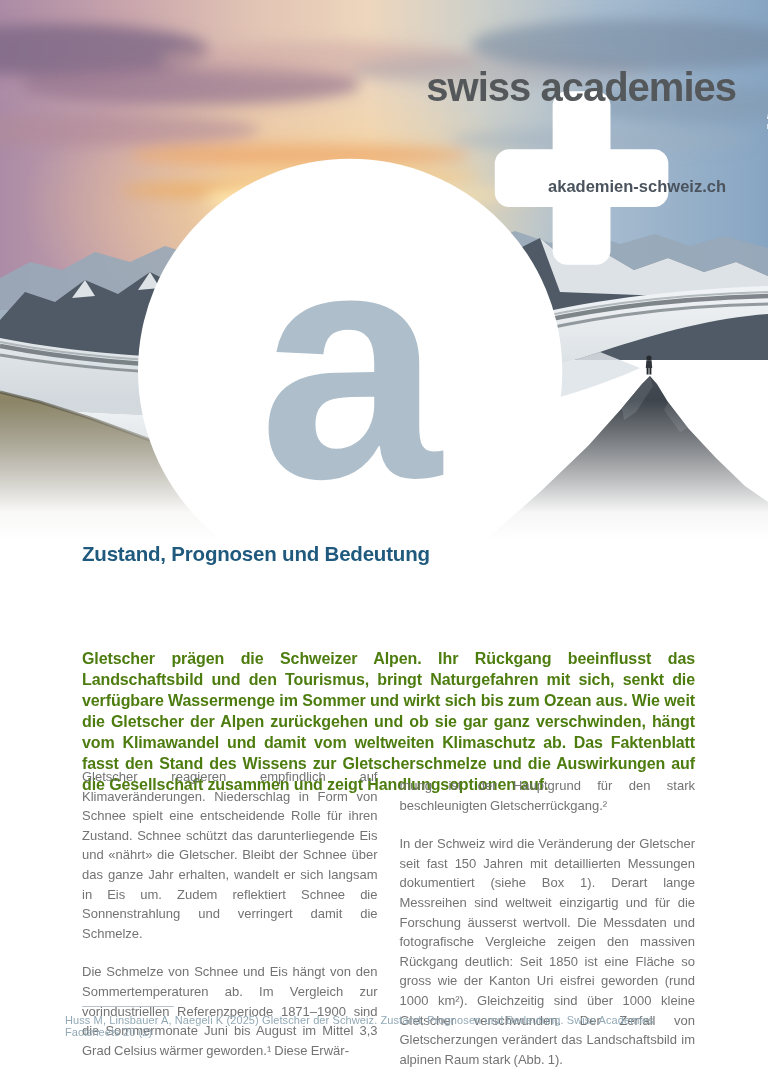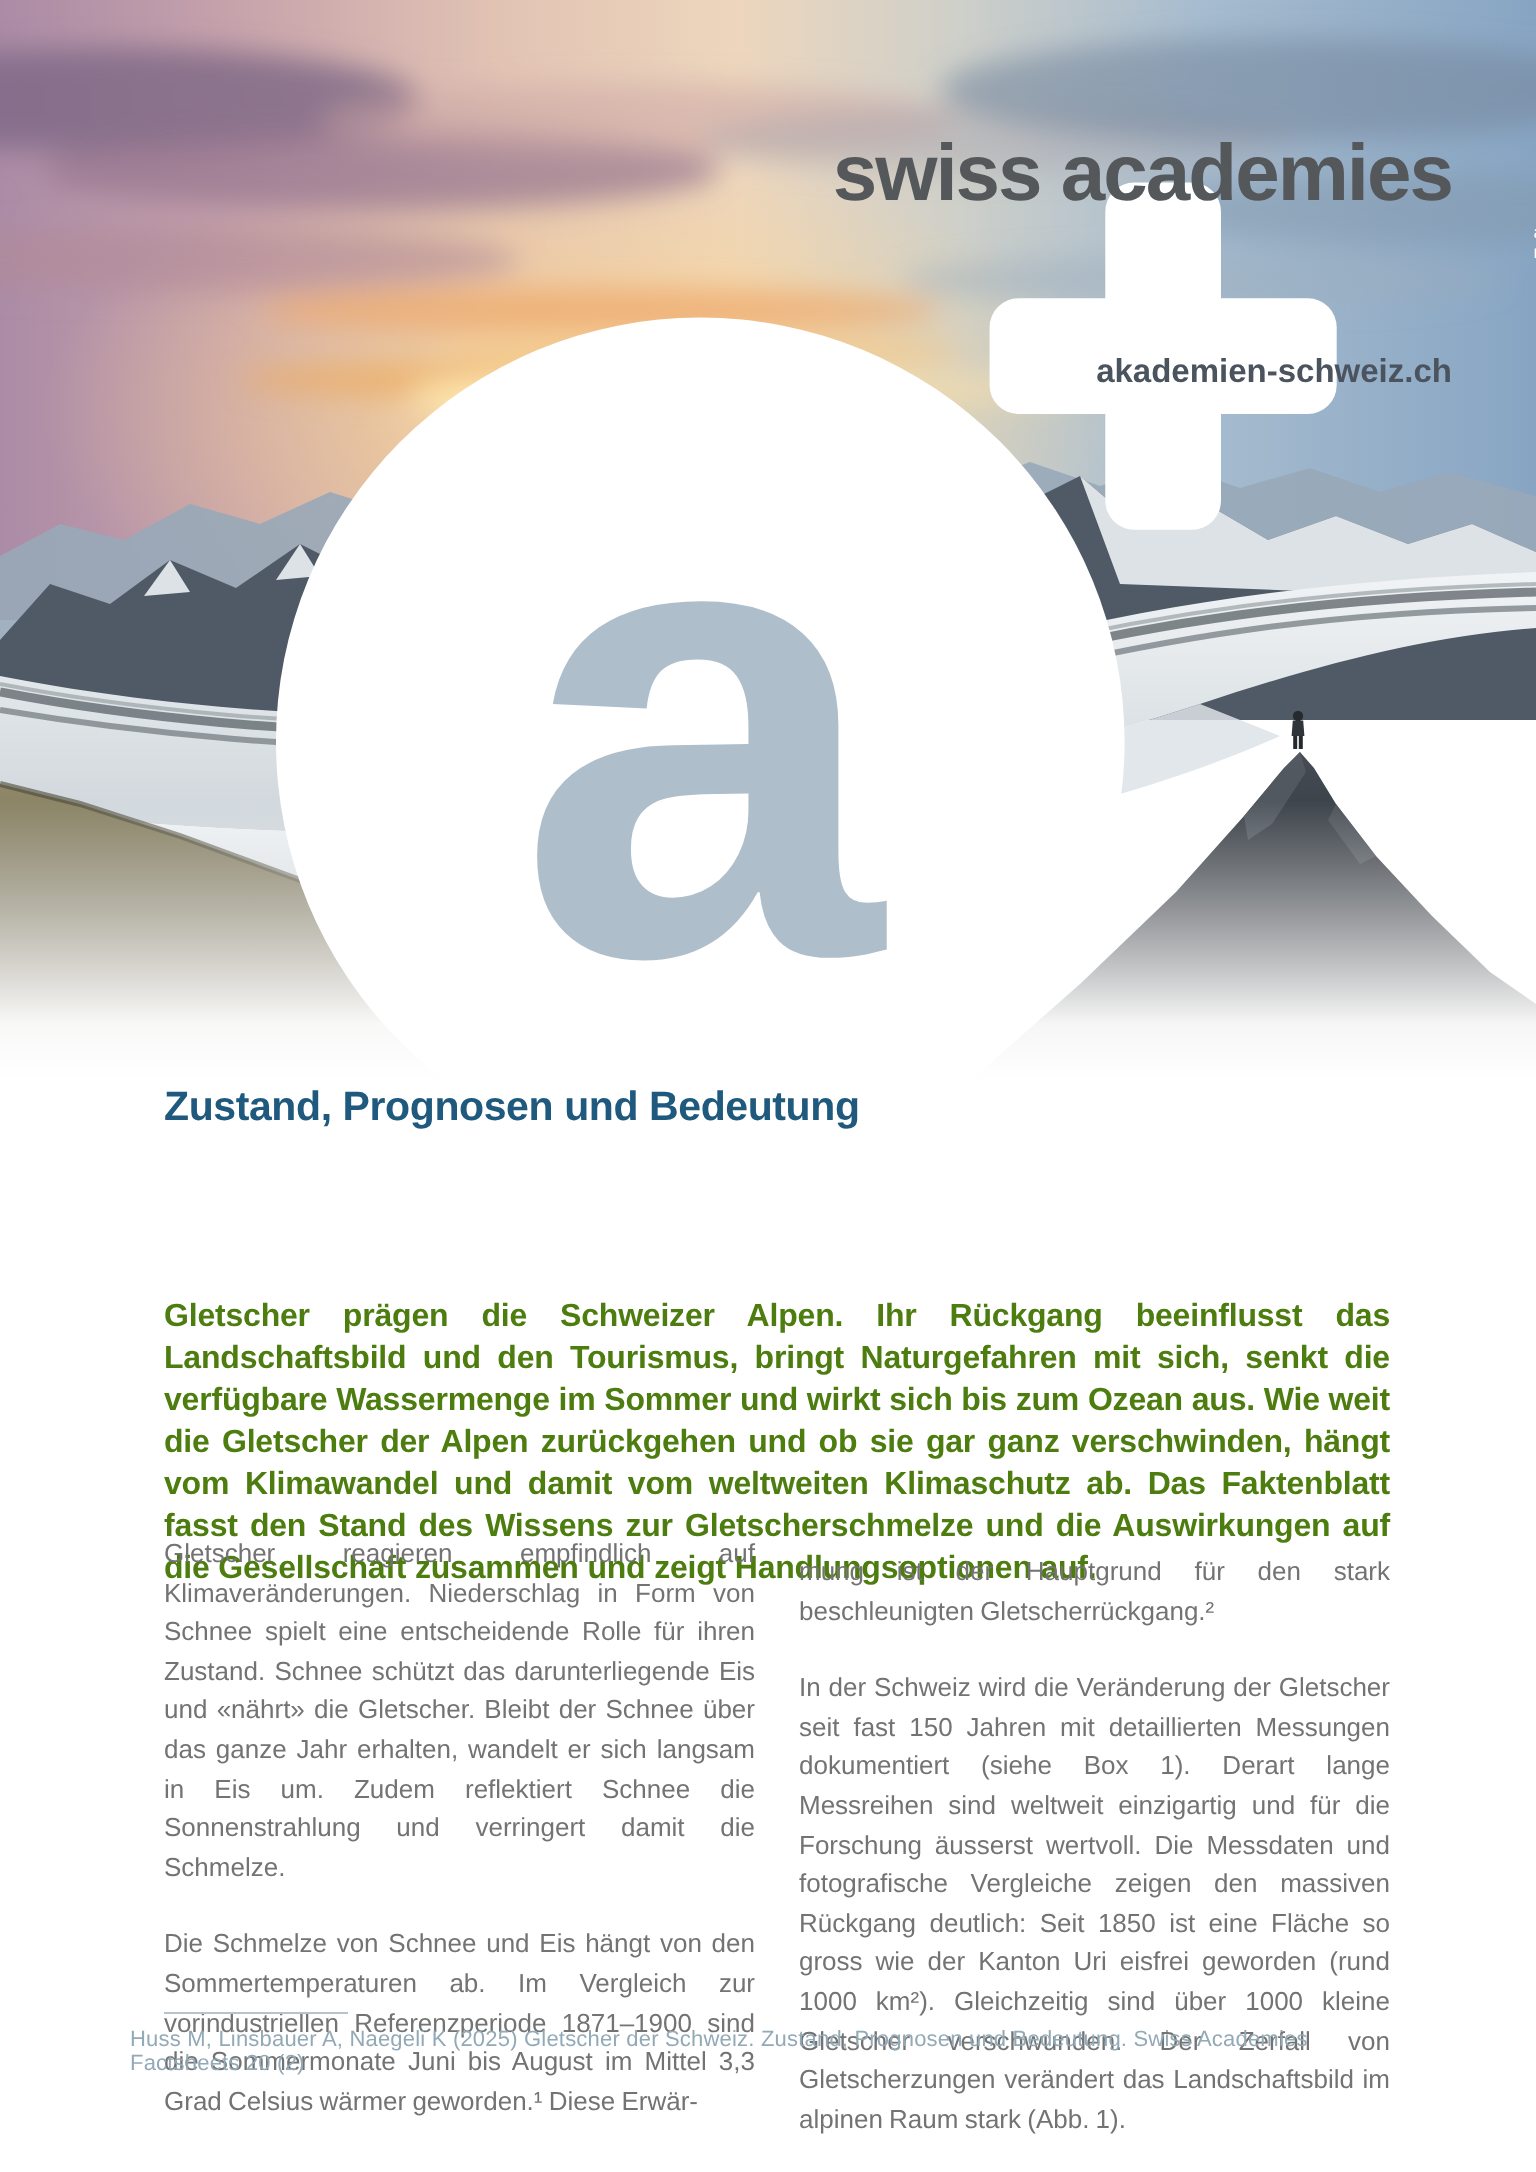--- a/index.html
+++ b/index.html
@@ -10,21 +10,21 @@
 
   .vol{position:absolute;top:24px;right:24px;font-size:18.5px;font-weight:bold;
        color:#3e4a57;letter-spacing:0.2px;}
 
   .logo{position:absolute;left:36px;top:72px;display:flex;align-items:flex-start;}
   .logo-txt{margin-left:6px;}
   .logo-word{display:block;color:#ffffff;font-size:40px;font-weight:bold;line-height:38px;
              letter-spacing:-1.5px;transform:scaleX(.95);transform-origin:left;}
   .logo-tag{display:block;color:#ffffff;font-size:9px;letter-spacing:0.3px;margin-top:1px;}
 
-  .masthead{position:absolute;top:66px;right:42px;text-align:right;}
+  .masthead{position:absolute;top:66px;right:32px;text-align:right;}
   .mast1{font-size:40px;font-weight:bold;color:#55585b;letter-spacing:-1px;line-height:42px;}
   .mast2{font-size:42px;font-weight:bold;color:#c43c4e;letter-spacing:-1px;line-height:40px;}
   .url{position:absolute;top:177px;right:42px;font-size:16.5px;font-weight:bold;color:#4b545e;}
 
   .titleblock{position:absolute;left:82px;top:540px;}
   .titleblock h1{margin:0;font-size:35px;font-weight:bold;color:#1f5a7e;letter-spacing:-0.5px;line-height:38px;}
   .titleblock h2{margin:2px 0 0 0;font-size:20.5px;font-weight:bold;color:#1f5a7e;letter-spacing:-0.2px;}
 
   .intro{position:absolute;left:82px;top:648px;width:613px;margin:0;
          font-size:16px;font-weight:bold;color:#4d7c0f;line-height:21px;

